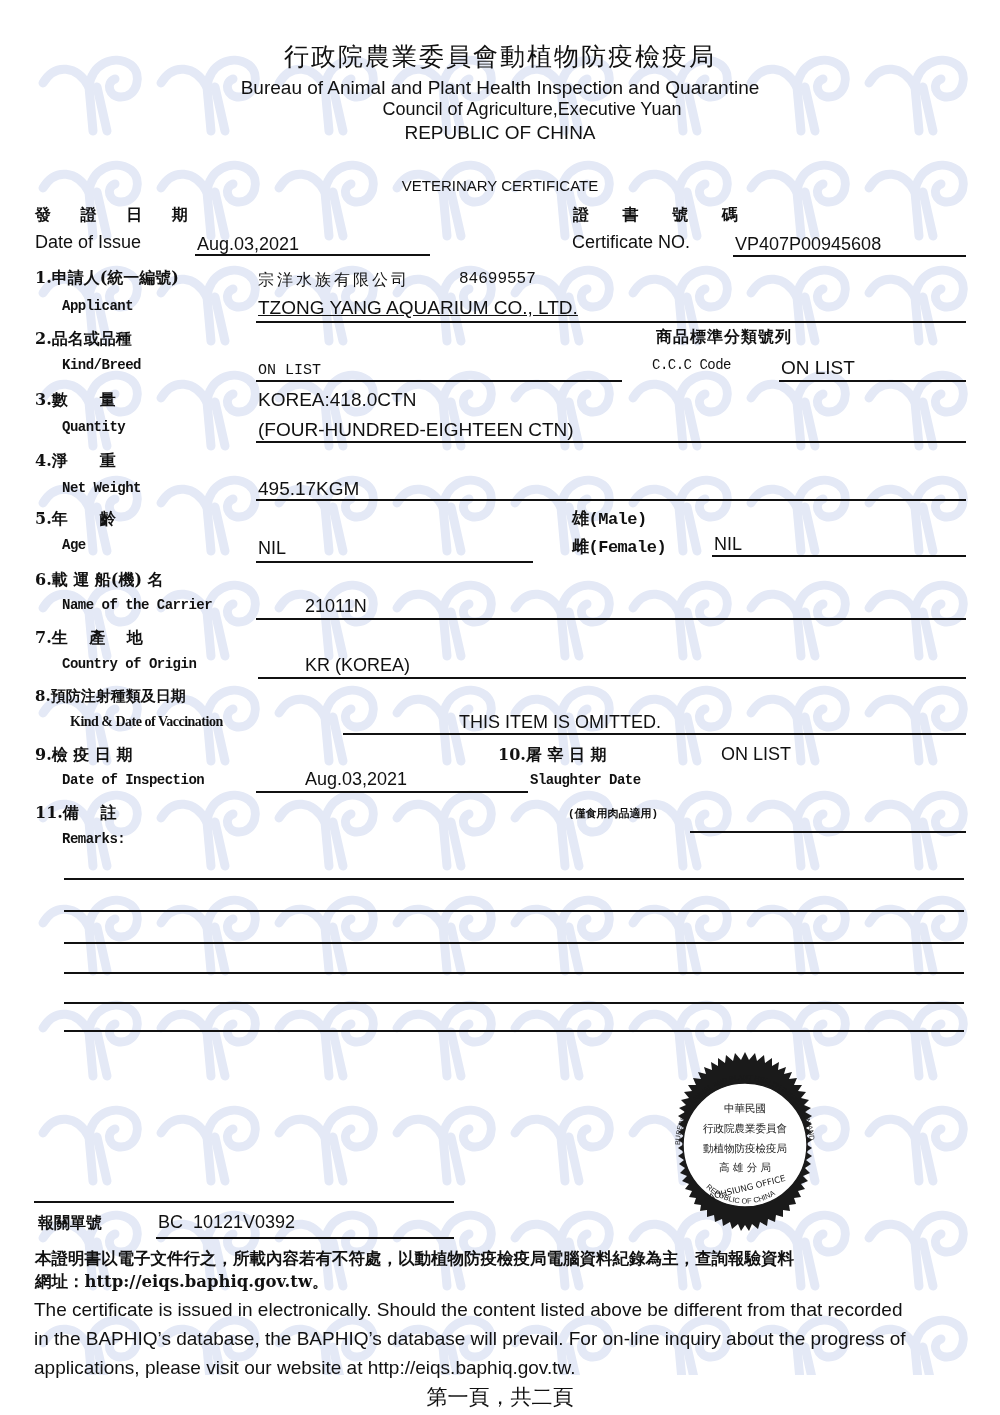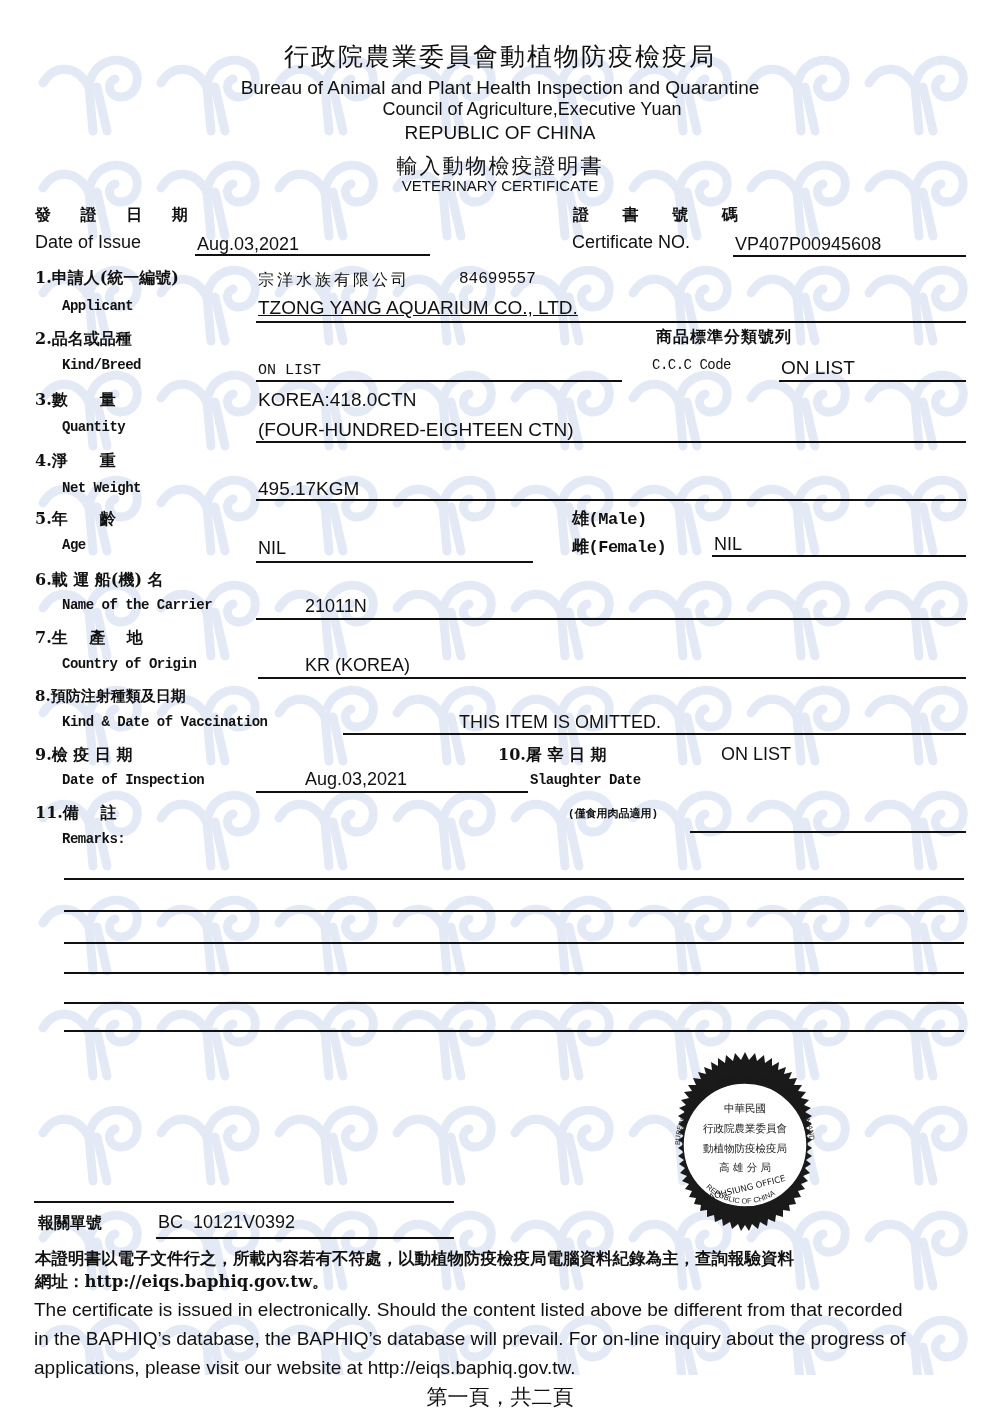--- a/index.html
+++ b/index.html
@@ -41,21 +41,20 @@
   </defs>
   <rect width="935" height="1340" fill="url(#ram)"></rect>
 </svg>
 
 <div class="layer">
 
   <div class="abs hdr serif-zh" style="top:40px;font-size:25px;letter-spacing:2px;">行政院農業委員會動植物防疫檢疫局</div>
   <div class="abs hdr" style="top:77px;font-size:19px;">Bureau of Animal and Plant Health Inspection and Quarantine</div>
   <div class="abs hdr" style="top:99px;font-size:18px;margin-left:32px;">Council of Agriculture,Executive Yuan</div>
   <div class="abs hdr" style="top:122px;font-size:19px;">REPUBLIC OF CHINA</div>
-  <div class="abs hdr serif-zh" style="top:152px;font-size:21px;letter-spacing:2px;">輸入動物檢疫證明書</div>
   <div class="abs hdr" style="top:177px;font-size:15px;">VETERINARY CERTIFICATE</div>
 
   <div class="abs lbl-zh" style="left:35px;top:205px;letter-spacing:12px;">發 證 日 期</div>
   <div class="abs val" style="left:35px;top:232px;">Date of Issue</div>
   <div class="abs val" style="left:197px;top:234px;">Aug.03,2021</div>
   <div class="line" style="left:195px;top:254px;width:235px;"></div>
 
   <div class="abs lbl-zh" style="left:573px;top:205px;letter-spacing:14px;">證 書 號 碼</div>
   <div class="abs val" style="left:572px;top:232px;">Certificate NO.</div>
   <div class="abs val" style="left:735px;top:234px;">VP407P00945608</div>
@@ -101,21 +100,21 @@
   <div class="abs lbl-en" style="left:62px;top:597px;">Name of the Carrier</div>
   <div class="abs val" style="left:305px;top:596px;">21011N</div>
   <div class="line" style="left:256px;top:618px;width:710px;"></div>
 
   <div class="abs lbl-zh" style="left:35px;top:628px;">7.生　 產　 地</div>
   <div class="abs lbl-en" style="left:62px;top:656px;">Country of Origin</div>
   <div class="abs val" style="left:305px;top:655px;">KR (KOREA)</div>
   <div class="line" style="left:258px;top:677px;width:708px;"></div>
 
   <div class="abs lbl-zh" style="left:35px;top:687px;font-size:15px;">8.預防注射種類及日期</div>
-  <div class="abs lbl-en" style="left:62px;top:714px;">Kind &amp; Date of Vaccination</div>
+  <div class="abs lbl-en" style="left:70px;top:714px;font-family:Liberation Serif, serif;">Kind &amp; Date of Vaccination</div>
   <div class="abs val" style="left:459px;top:712px;">THIS ITEM IS OMITTED.</div>
   <div class="line" style="left:343px;top:733px;width:623px;"></div>
 
   <div class="abs lbl-zh" style="left:35px;top:745px;">9.檢 疫 日 期</div>
   <div class="abs lbl-en" style="left:62px;top:772px;">Date of Inspection</div>
   <div class="abs val" style="left:305px;top:769px;">Aug.03,2021</div>
   <div class="line" style="left:256px;top:791px;width:272px;"></div>
 
   <div class="abs lbl-zh" style="left:498px;top:745px;">10.屠 宰 日 期</div>
   <div class="abs lbl-en" style="left:530px;top:772px;">Slaughter Date</div>

